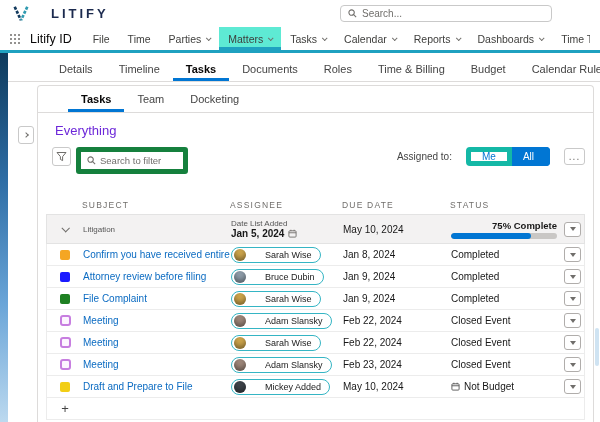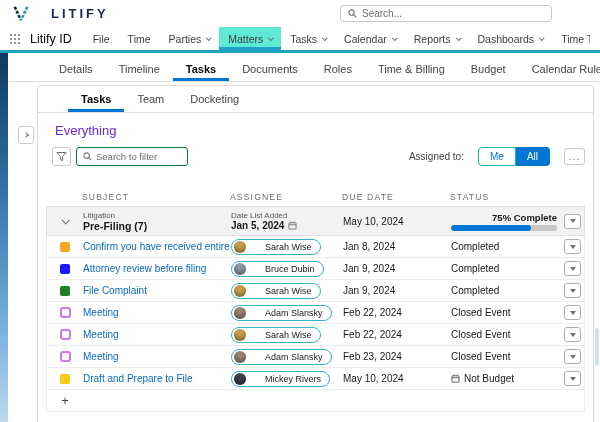--- a/index.html
+++ b/index.html
@@ -48,27 +48,27 @@
   .stab { display:flex; align-items:center; padding:0 13px; font-size:11px; color:#444; cursor:pointer; }
   .stab.active { font-weight:bold; color:#080707; box-shadow:inset 0 -3px 0 var(--accent); }
 
   .collapse-btn { position:absolute; left:18px; top:126px; width:16px; height:18px; background:#fff;
     border:1px solid #c9c9c9; border-radius:3px; display:flex; align-items:center; justify-content:center; cursor:pointer; }
 
   .list-title { margin:10px 0 9px 17px; font-size:13px; color:#6d28d9; }
   .toolbar { display:flex; gap:5px; margin-left:14px; position:relative; }
   .icon-btn { width:19px; height:19px; border:1px solid #c9c9c9; border-radius:3px; background:#fff;
     display:flex; align-items:center; justify-content:center; cursor:pointer; }
-  .fsearch { width:112px; height:19px; border:1px solid #15803d; border-radius:3px; display:flex; align-items:center;
+  .fsearch { width:112px; height:27px; border:5px solid #15803d; border-radius:3px; display:flex; align-items:center;
     gap:4px; padding:0 6px; color:#706e6b; font-size:9.5px; background:#fff; }
 
   .right-controls { position:absolute; right:8px; top:0; display:flex; align-items:center; gap:14px; }
   .assigned-label { font-size:10px; color:#444; }
   .seg { display:flex; }
-  .seg-btn { height:19px; padding:0 11px; font-size:10px; display:flex; align-items:center; border:1px solid #14b8a6; background:#fff; color:var(--accent); cursor:pointer; }
+  .seg-btn { height:19px; padding:0 11px; font-size:10px; display:flex; align-items:center; border:5px solid #14b8a6; background:#fff; color:var(--accent); cursor:pointer; }
   .seg-btn:first-child { border-radius:4px 0 0 4px; }
   .seg-btn:last-child { border-radius:0 4px 4px 0; border-left:none; }
   .seg-btn.selected { background:var(--accent); color:#fff; border-color:var(--accent); }
   .more-btn { width:21px; height:17px; border:1px solid #c9c9c9; border-radius:3px; background:#fff; color:#706e6b;
     font-size:10px; line-height:8px; display:flex; align-items:center; justify-content:center; letter-spacing:1px; cursor:pointer; }
 
   
   .table { margin:22px 8px 0 8px; }
   .tgrid { display:grid; grid-template-columns:36px 148px 112px 108px 110px 1fr; align-items:center; }
   .thead { height:18px; font-size:8.5px; letter-spacing:1.2px; color:var(--header_text); text-transform:uppercase; }
@@ -227,21 +227,20 @@
         <div>Status</div>
         <div></div>
       </div>
 
       <div class="tgrid group-row">
         <div class="cell-center">
             <span class="chev" style="width:6px;height:6px;"></span>
           </div>
         <div>
           <div class="g-cat">Litigation</div>
-          <div class="g-name">Pre-Filing (7)</div>
         </div>
         <div>
           <div class="g-datelbl">Date List Added</div>
           <div class="g-date">
             <span>Jan 5, 2024</span>
             <svg width="9" height="9" viewBox="0 0 10 10">
                 <rect x="1" y="2" width="8" height="7" rx="1" fill="none" stroke="#706e6b"></rect>
                 <line x1="1" y1="4.2" x2="9" y2="4.2" stroke="#706e6b"></line>
                 <line x1="3.2" y1="0.8" x2="3.2" y2="2.4" stroke="#706e6b"></line>
                 <line x1="6.8" y1="0.8" x2="6.8" y2="2.4" stroke="#706e6b"></line>
@@ -384,21 +383,21 @@
             </div>
         </div>
 
         <div class="tgrid trow">
           <div class="cell-center">
               <span class="sq" style="background: rgb(242, 206, 22);"></span>
             </div>
           <div class="subject-link">Draft and Prepare to File</div>
           <div><span class="pill">
                 <span class="avatar" style="background: rgb(60, 66, 72);"></span>
-                <span class="pill-name">Mickey Rivers</span>
+                <span class="pill-name">Mickey Added</span>
               </span></div>
           <div class="cell-due">May 10, 2024</div>
           <div class="cell-status">
             <svg width="9" height="9" viewBox="0 0 10 10">
                 <rect x="1" y="2" width="8" height="7" rx="1" fill="none" stroke="#555"></rect>
                 <line x1="1" y1="4.2" x2="9" y2="4.2" stroke="#555"></line>
                 <line x1="3.2" y1="0.8" x2="3.2" y2="2.4" stroke="#555"></line>
                 <line x1="6.8" y1="0.8" x2="6.8" y2="2.4" stroke="#555"></line>
               </svg>
             <span>Not Budget</span>

